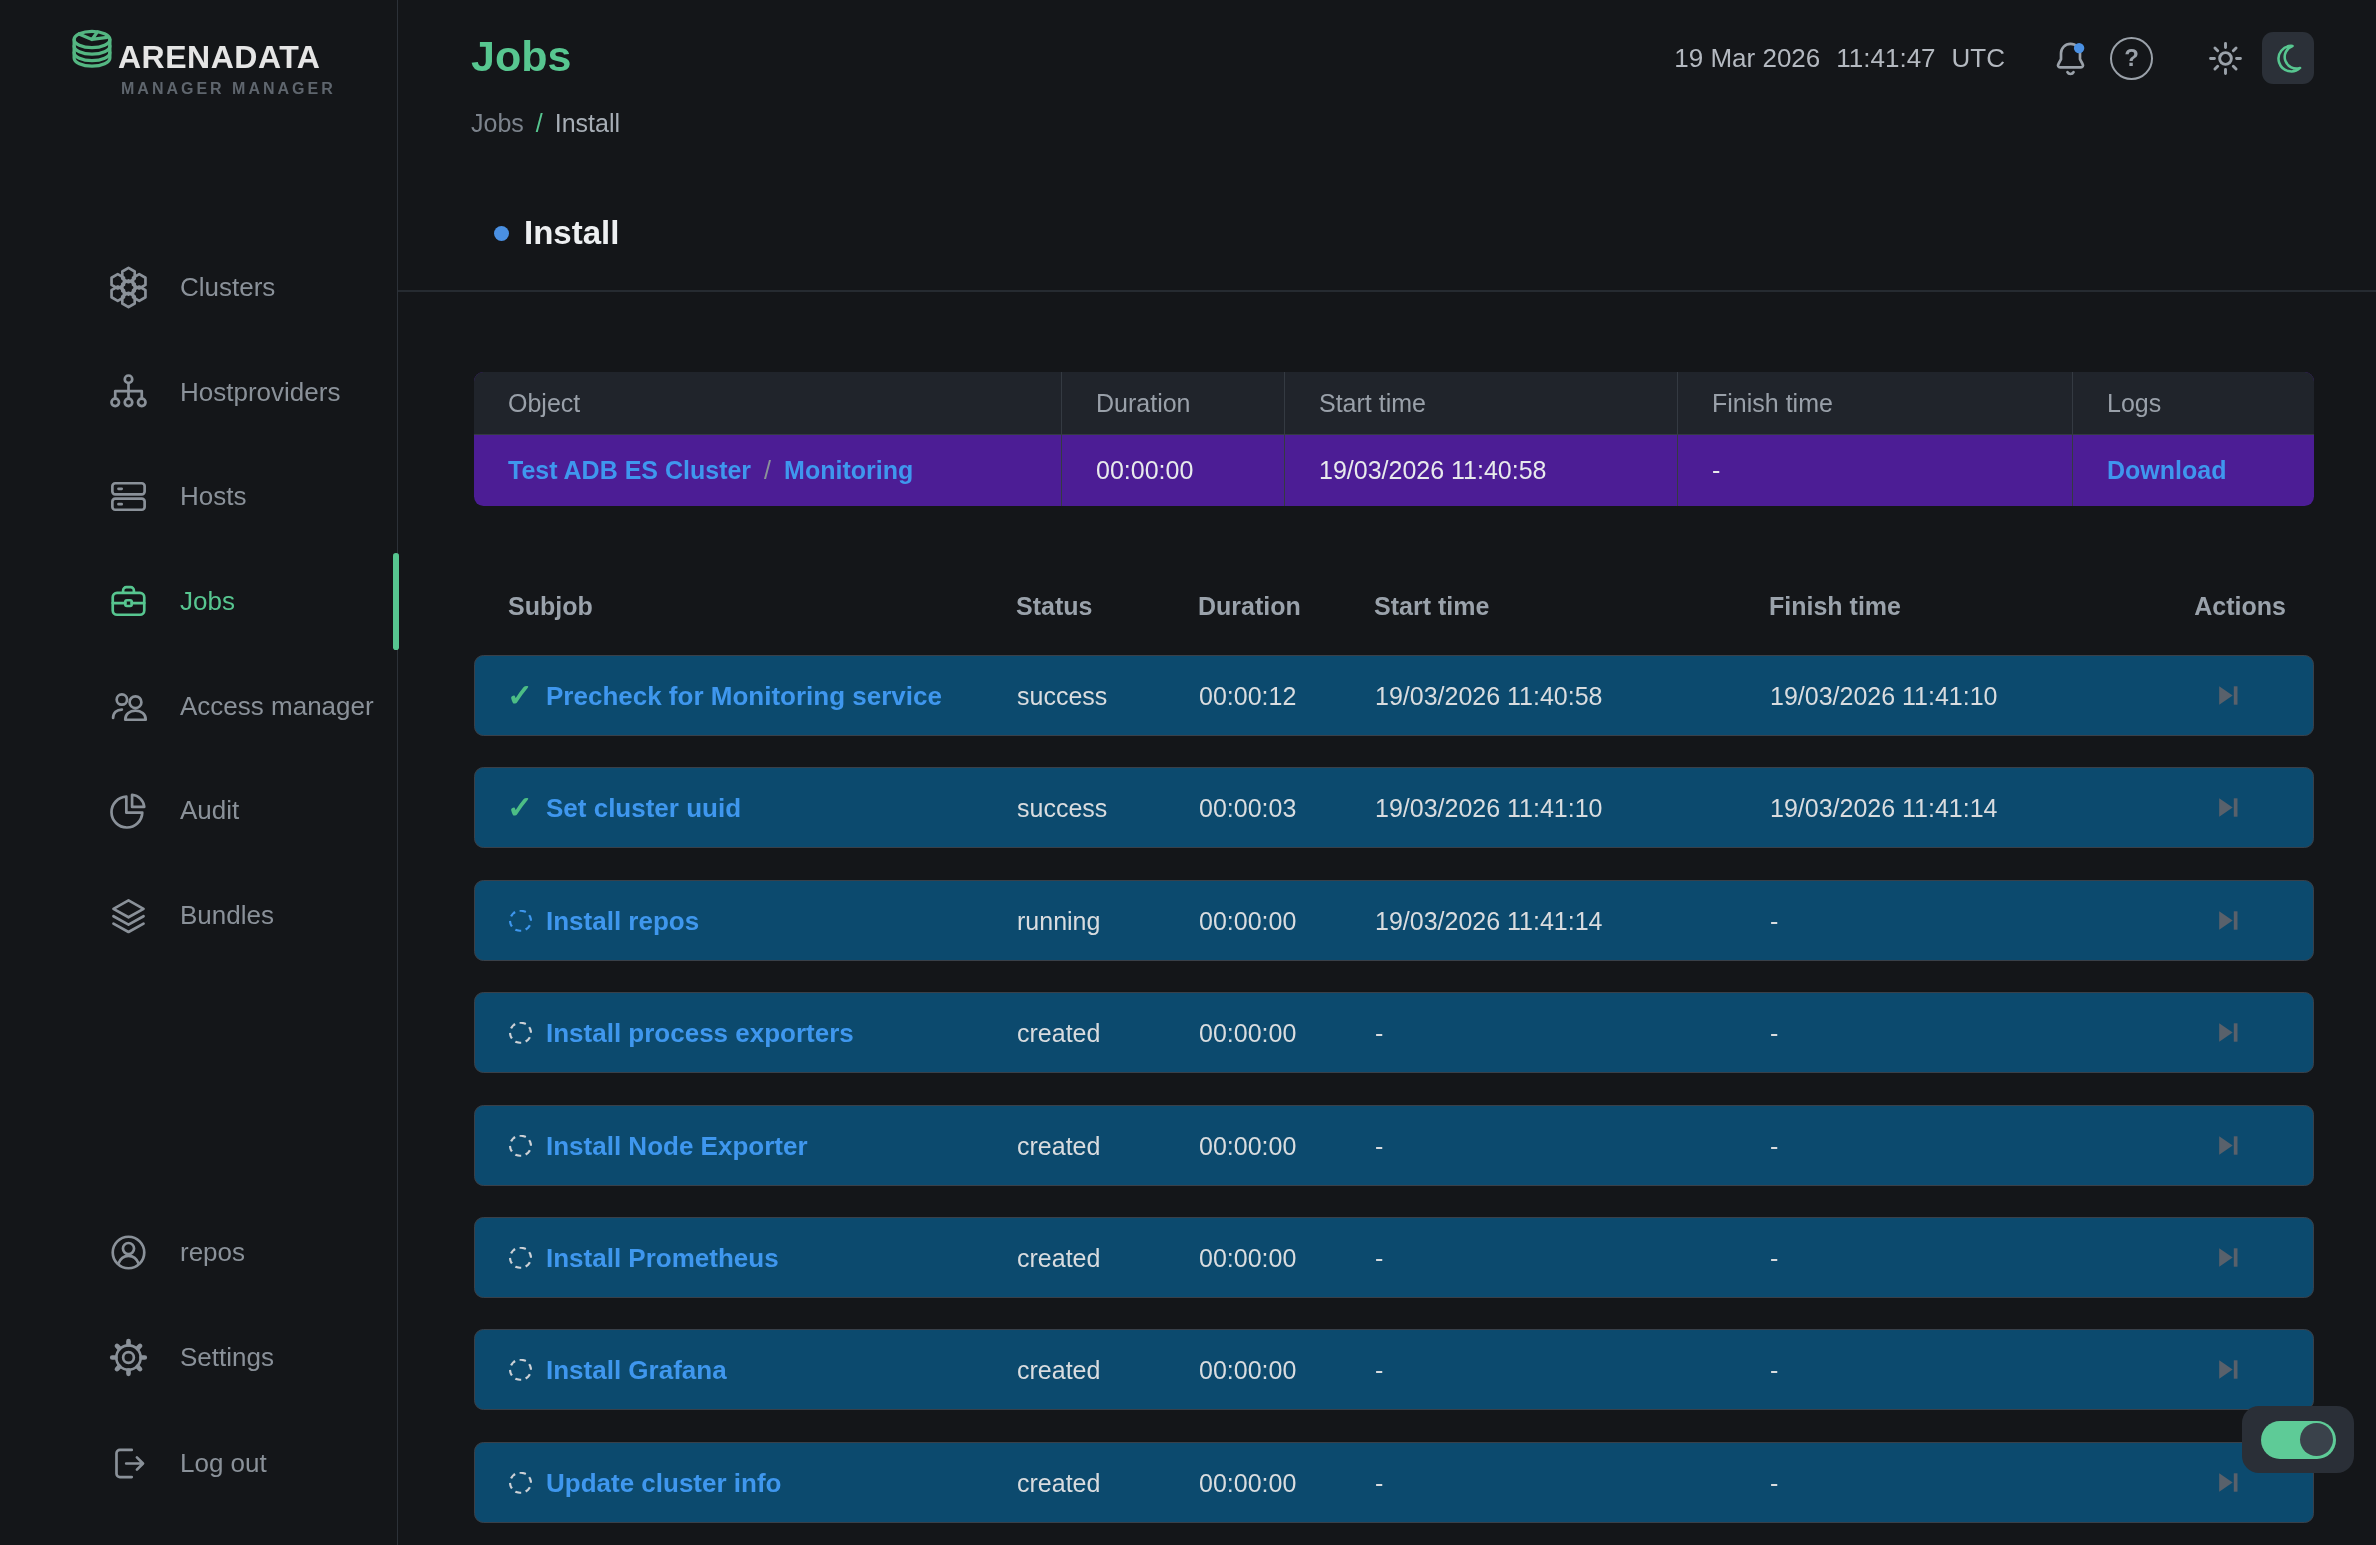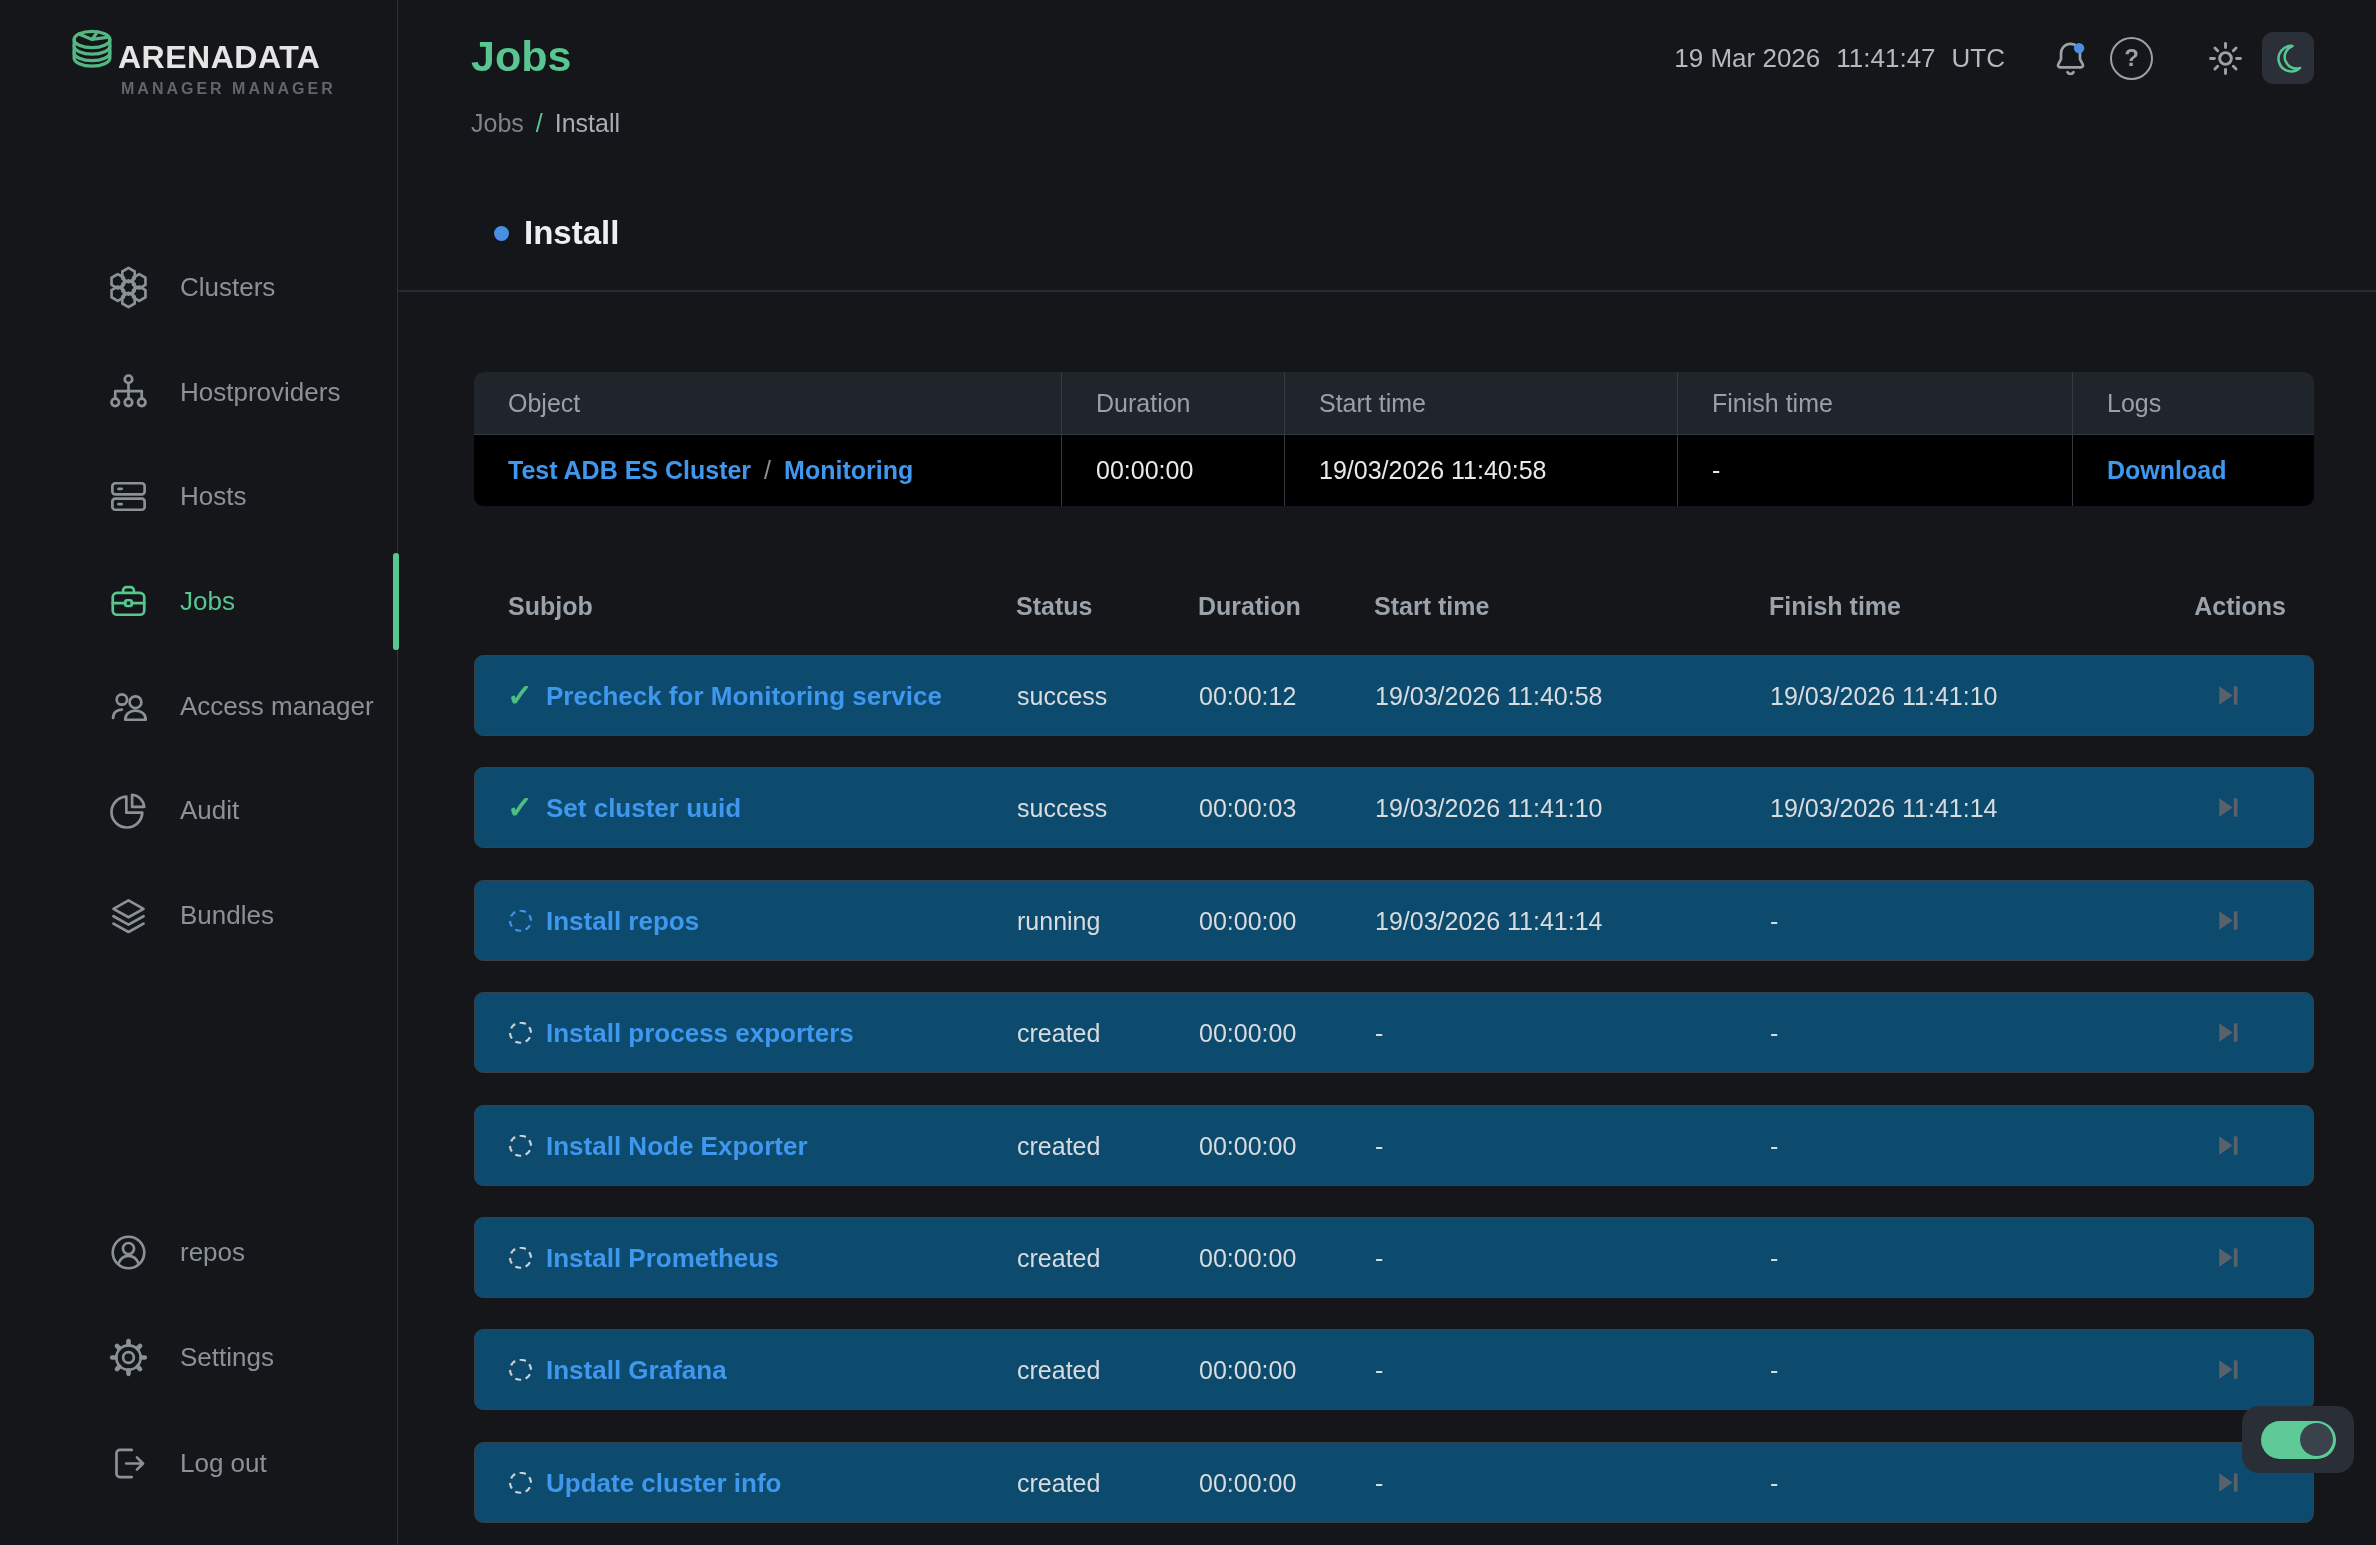--- a/index.html
+++ b/index.html
@@ -32,21 +32,21 @@
   .sun-btn{width:43px;height:43px;margin-right:15px;}
   .sun-btn svg{width:39px;height:39px;stroke:currentColor;fill:none;stroke-width:1.8;stroke-linecap:round;}
   .moon-btn{width:52px;height:52px;background:#2b3038;border-radius:11.2px;color:#57c690;}
   .moon-btn svg{width:34px;height:34px;stroke:currentColor;fill:none;stroke-width:1.8;stroke-linejoin:round;}
   
   .section{position:absolute;left:494px;top:214px;display:flex;align-items:center;gap:15px;}
   .dot{width:15px;height:15px;border-radius:50%;background:#4a90e2;}
   .section-title{font-size:33px;font-weight:700;color:#edeff1;}
   .divider{position:absolute;left:398px;right:0;top:290px;height:1.9px;background:#262b31;}
   
-  .job-table{position:absolute;left:474px;top:372px;width:1840px;border-radius:9.4px;overflow:hidden;background:#000000;}
+  .job-table{position:absolute;left:474px;top:372px;width:1840px;border-radius:9.4px;overflow:hidden;background:#4c1d95;}
   .jt-row{display:grid;grid-template-columns:588px 223px 393px 395px 241px;}
   .jt-head{height:62px;background:#20242b;border-bottom:0.9px solid #343a42;}
   .jt-body{height:71px;}
   .jt-cell{display:flex;align-items:center;padding-left:34px;box-sizing:border-box;
            border-right:0.9px solid #343a42;font-size:25px;color:#99a0a9;overflow:hidden;white-space:nowrap;}
   .jt-cell:last-child{border-right:none;}
   .jt-body .jt-cell{color:#e8eaec;}
   .obj-sep{color:#8a9199;margin:0 13px;font-weight:400;}
   .link{color:#3f97ee;font-weight:700;cursor:pointer;text-decoration:none;}
   

